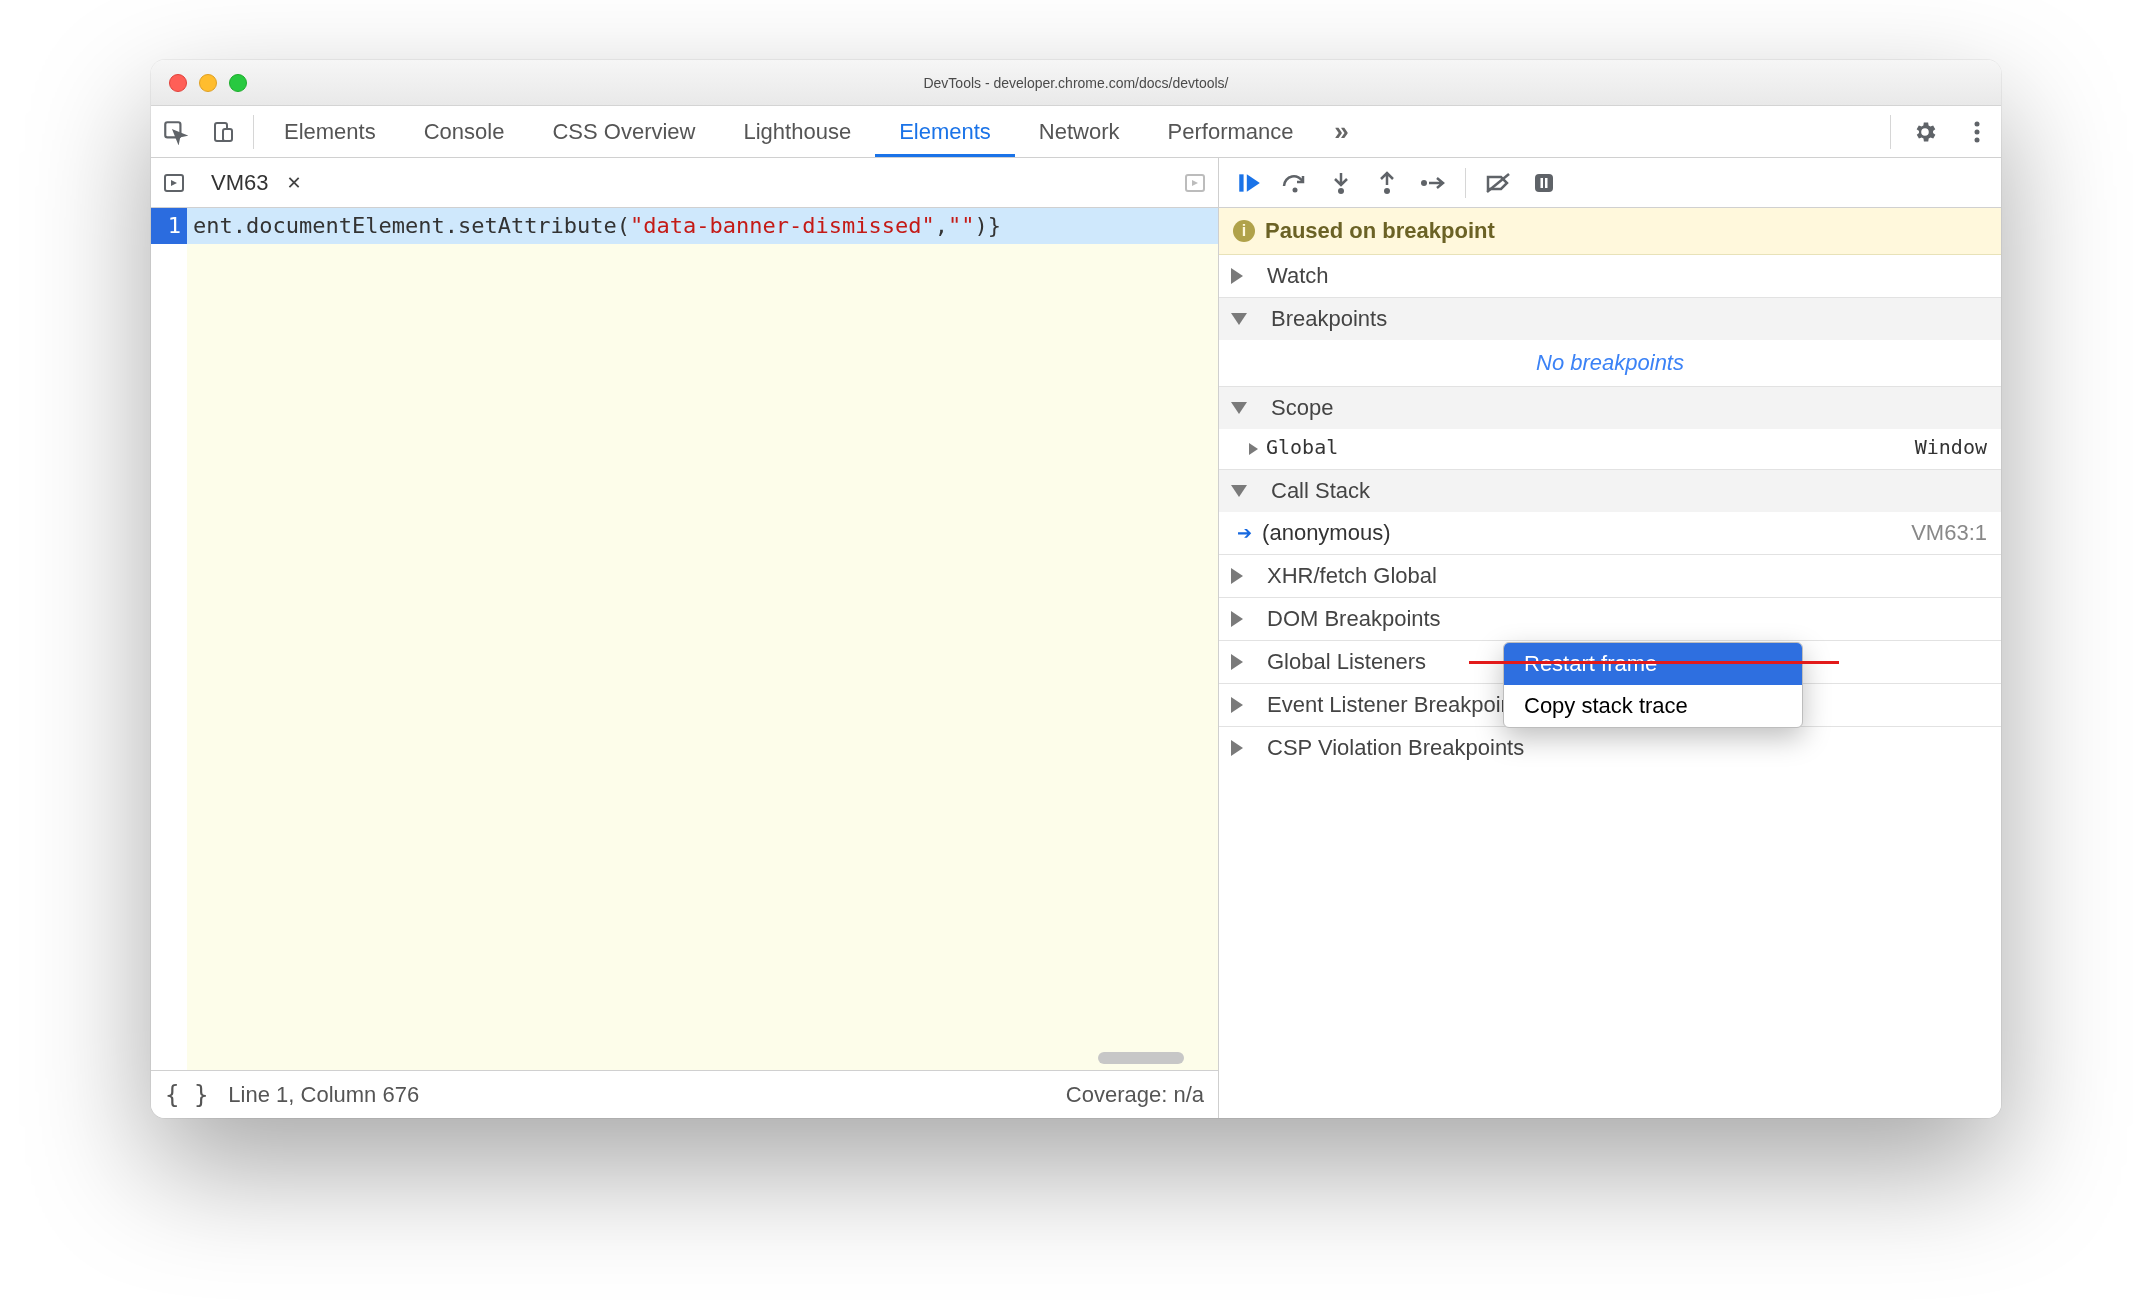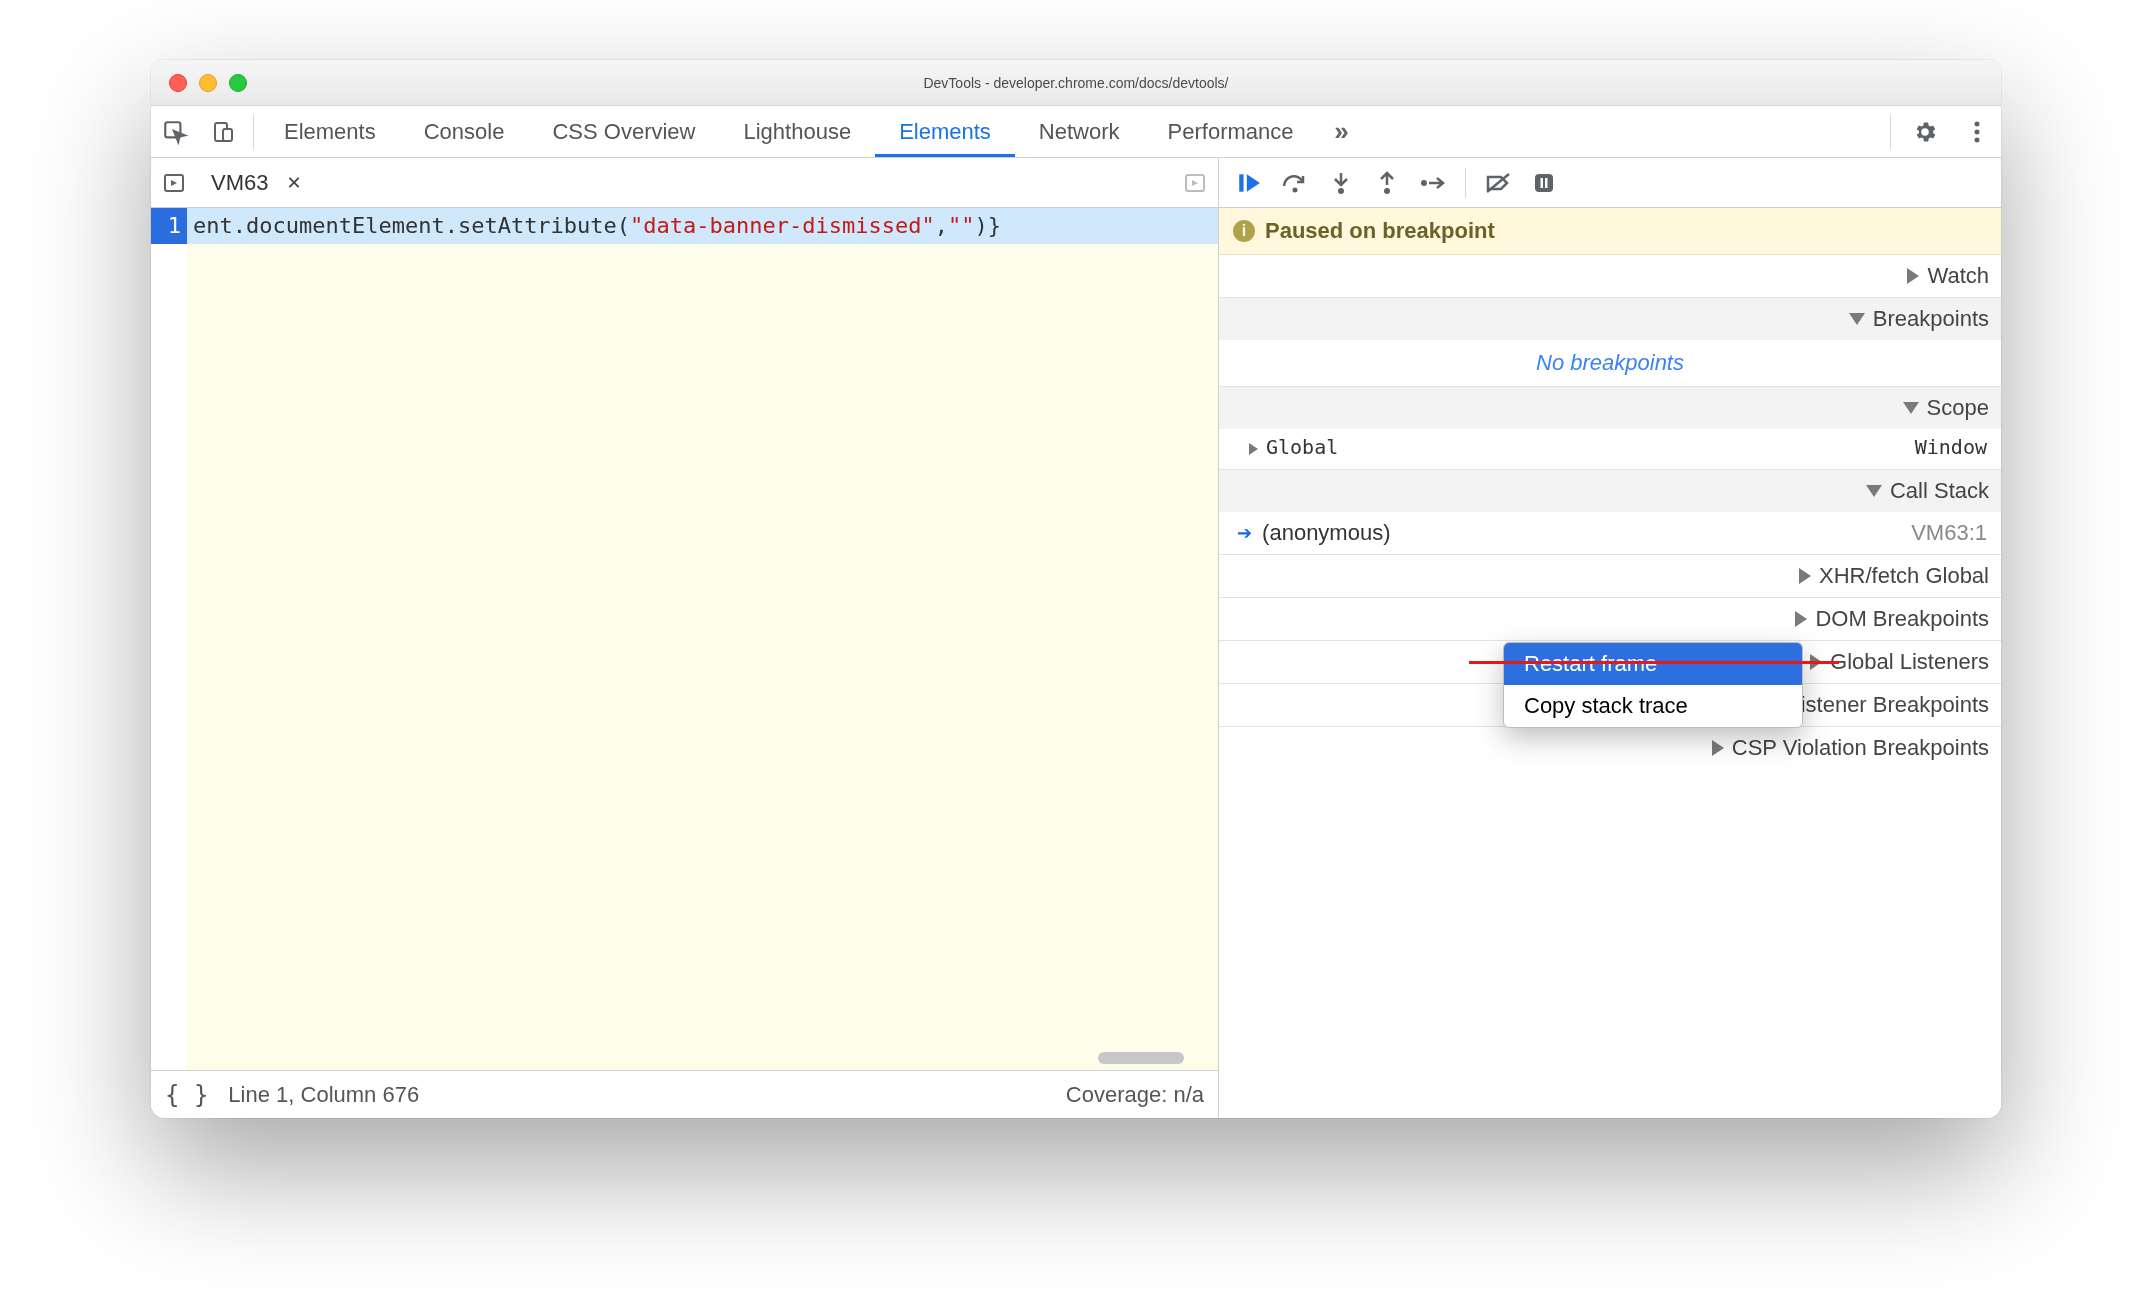--- a/index.html
+++ b/index.html
@@ -98,21 +98,21 @@
 
   .paused-bar {
     background:#fff8dc; color:#6b6225; display:flex; align-items:center; gap:10px; padding:10px 14px; font-weight:600; border-bottom:1px solid #e8e2b8;
   }
   .paused-bar .info-ic { width:22px; height:22px; border-radius:50%; background:#b0a24a; color:#fff8dc; display:flex; align-items:center; justify-content:center; font-weight:700; font-size:16px; }
 
   .section {
     border-bottom:1px solid #e2e2e2;
   }
   .section-header {
-    display:flex; align-items:center; gap:8px; padding:8px 12px; background:#f3f3f3; color:#444; cursor:pointer;justify-content:flex-end;
+    display:flex; align-items:center; gap:24px; padding:8px 12px; background:#f3f3f3; color:#444; cursor:pointer;
   }
   .section-header.plain { background:#fff; }
   .tri { width:0; height:0; border-style:solid; display:inline-block; }
   .tri.right { border-width:8px 0 8px 12px; border-color:transparent transparent transparent #7a7a7a; }
   .tri.down  { border-width:12px 8px 0 8px; border-color:#7a7a7a transparent transparent transparent; }
   .nb { color:#3b82f6; font-style:italic; text-align:center; padding:10px 0; background:#fff; }
   .mono { font-family: Menlo, Consolas, monospace; font-size:20px; }
   .scope-row { display:flex; justify-content:space-between; padding:6px 14px 10px 30px; background:#fff; }
 
   .stack-row { display:flex; align-items:center; gap:10px; padding:8px 14px 8px 18px; background:#fff; position:relative; }

